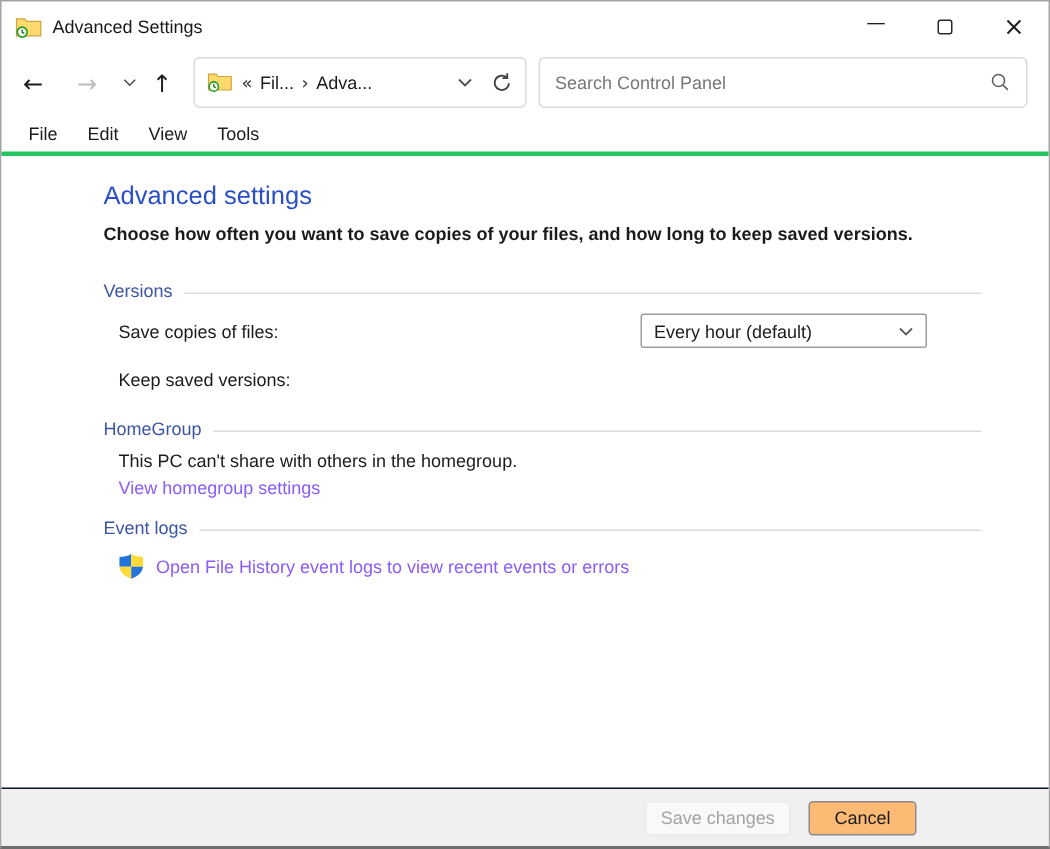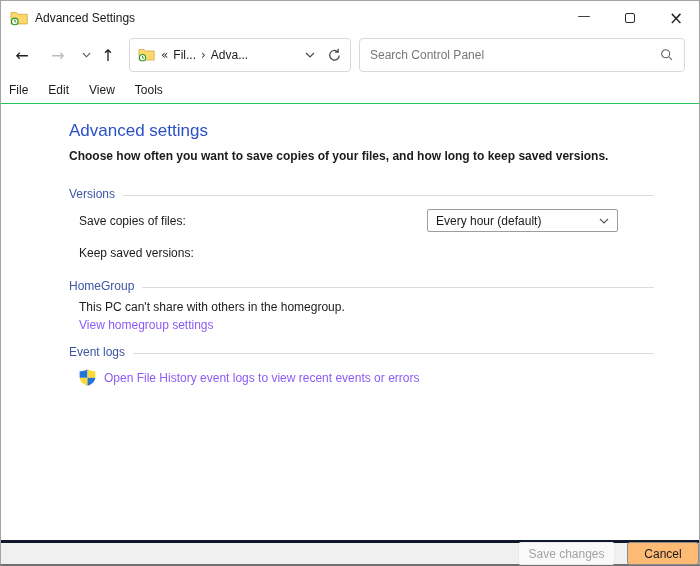--- a/index.html
+++ b/index.html
@@ -33,22 +33,22 @@
   .crumbs-left { color:#333; margin-right:5px; }
   .addr-spacer { flex:1; }
   .addr-btn { width:24px; height:28px; display:flex; align-items:center; justify-content:center; }
   .searchbox { margin-left:8px; width:326px; height:34px; border:1px solid #d9d9d9; border-radius:4px;
                display:flex; align-items:center; padding:0 10px; background:#fff; }
   .searchbox input { border:none; outline:none; flex:1; font-size:12px; font-family:inherit;
                      color:#3b82f6; background:transparent; }
   .searchbox input::placeholder { color:#777777; }
 
   
-  .menubar { height:28px; flex-shrink:0; display:flex; align-items:center; padding-left:2px;
-             border-bottom:1px solid #22c55e; }
+  .menubar { height:28px; flex-shrink:0; display:flex; align-items:center; padding-left:12px;
+             border-bottom:3px solid #22c55e; }
   .menu-item { font-size:12px; color:#1b1b1b; padding:3px 6px; margin-right:8px; cursor:default; }
 
   
   .content { flex:1; padding:17px 45px 0 68px; font-size:12px; color:#1b1b1b; overflow:hidden; background:#fff; }
   .page-heading { font-size:17px; font-weight:400; color:#2b50c6; line-height:20px; }
   .desc { margin-top:8px; line-height:14px;font-weight:bold; }
   .section-head { display:flex; align-items:center; margin-top:24px; color:#3c56a5; }
   .section-head .rule { flex:1; height:1px; background:#dcdcdc; margin-left:8px; margin-top:2px; }
   .sec-hg { margin-top:14px; }
   .sec-ev { margin-top:13px; }
@@ -56,22 +56,22 @@
   .select { position:absolute; left:358px; top:0; width:191px; height:23px; border:1px solid #9d9d9d;
             border-radius:2px; background:#fff; display:flex; align-items:center;
             justify-content:space-between; padding:0 8px; cursor:default;text-align:right; }
   .hg-text { margin-top:7px; padding-left:10px; }
   .link { color:#8b5cf6; cursor:pointer; }
   .hg-link { margin-top:4px; padding-left:10px; width:max-content; }
   .ev-row { margin-top:10px; padding-left:10px; display:flex; align-items:center; gap:8px; width:max-content; }
   .shield { width:17px; height:17px; display:inline-flex; }
 
   
-  .footer { height:24px; flex-shrink:0; background:#f0f0f0; border-top:3px solid #0f172a;
-            display:flex; align-items:center; justify-content:flex-end; gap:12px; }
+  .footer { height:39px; flex-shrink:0; background:#f0f0f0; border-top:1px solid #0f172a;
+            display:flex; align-items:center; justify-content:flex-end; gap:12px; padding-right:88px; }
   .btn { font-family:inherit; font-size:12px; height:23px; border-radius:3px; cursor:default; }
   .btn-save { width:97px; background:#f9f9f9; border:1px solid #eaeaea; color:#a3a3a3; }
   .btn-cancel { width:72px; background:#fdba74; border:1px solid #8a8a8a; color:#1b1b1b; }
 </style>
 </head>
 <body>
 
 <div class="window">
 
   <div class="titlebar">

